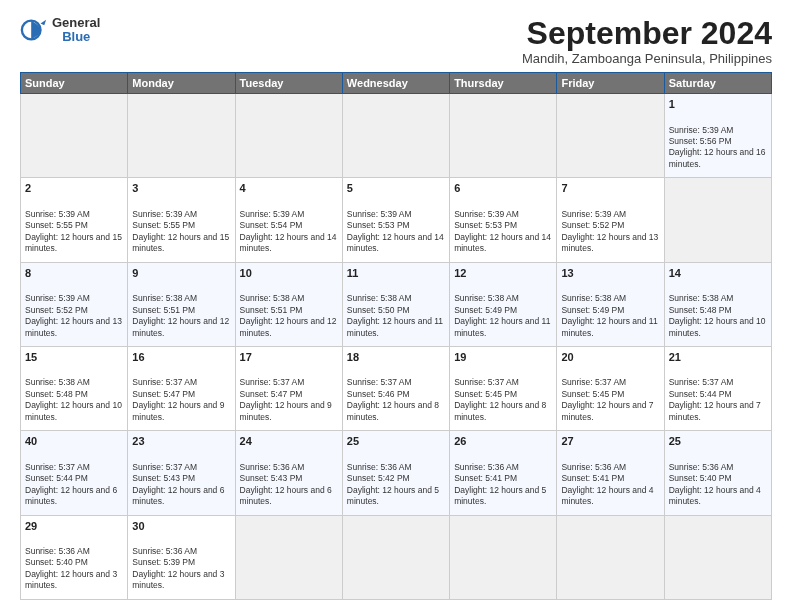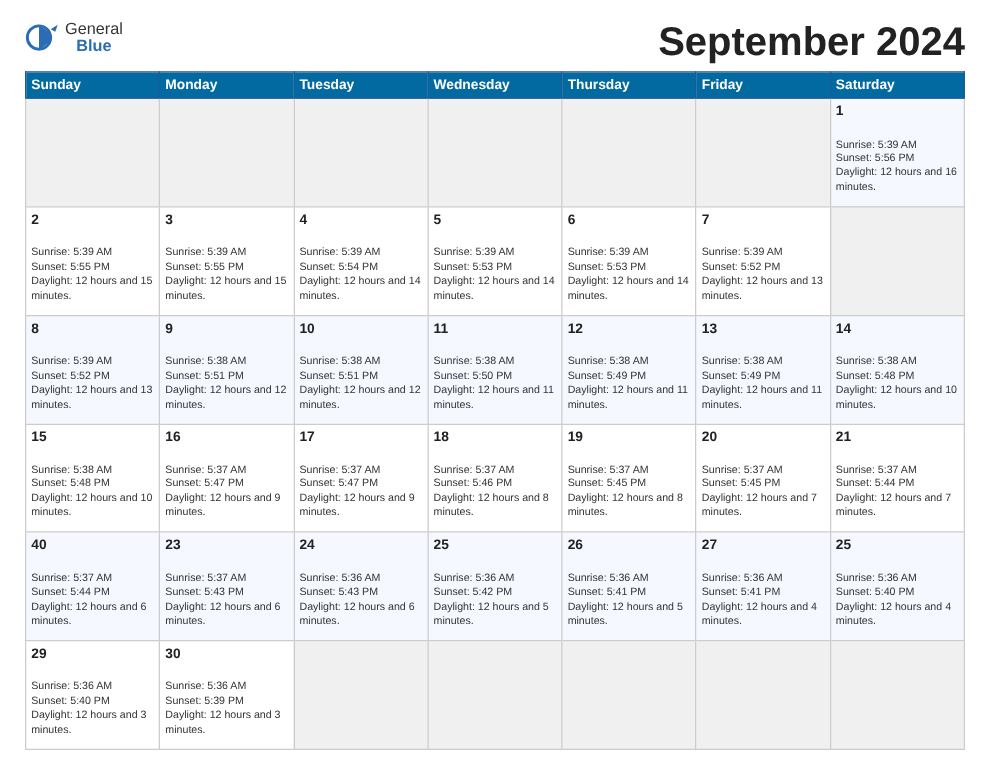--- a/index.html
+++ b/index.html
@@ -28,21 +28,21 @@
       align-items: center;
       gap: 4px;
     }
     .logo-text {
       display: flex;
       flex-direction: column;
       line-height: 1.1;
     }
     .logo-general {
       font-size: 13px;
-      font-weight: normal;
+      font-weight: bold;
       color: #333;
     }
     .logo-blue {
       font-size: 13px;
       font-weight: bold;
       color: #2a6db5;
       text-align: center;
     }
     .logo-icon {
       width: 28px;
@@ -61,21 +61,21 @@
       font-size: 13px;
       color: #444;
     }
     table {
       width: 100%;
       border-collapse: collapse;
       flex: 1;
       table-layout: fixed;
     }
     thead tr th {
-      background-color: #0369a1;
+      background-color: #737373;
       color: #fff;
       font-size: 11px;
       font-weight: bold;
       padding: 4px 4px;
       text-align: left;
       border: 1px solid #1a5a9a;
     }
     tbody tr td {
       vertical-align: top;
       font-size: 8.5px;
@@ -112,20 +112,21 @@
         <path d="M12 5 Q22 10 22 15 Q22 20 12 25" fill="#2a6db5"></path>
         <path d="M22 8 L28 4 L26 10 Z" fill="#2a6db5"></path>
       </svg>
       <div class="logo-text">
         <span class="logo-general">General</span>
         <span class="logo-blue">Blue</span>
       </div>
     </div>
     <div class="title-block">
       <div class="month-title">September 2024</div>
+      <div class="subtitle">Mandih, Zamboanga Peninsula, Philippines</div>
     </div>
   </div>
 
   <table>
     <thead>
       <tr>
 
       <th>Sunday</th>
           <th>Monday</th>
           <th>Tuesday</th>

